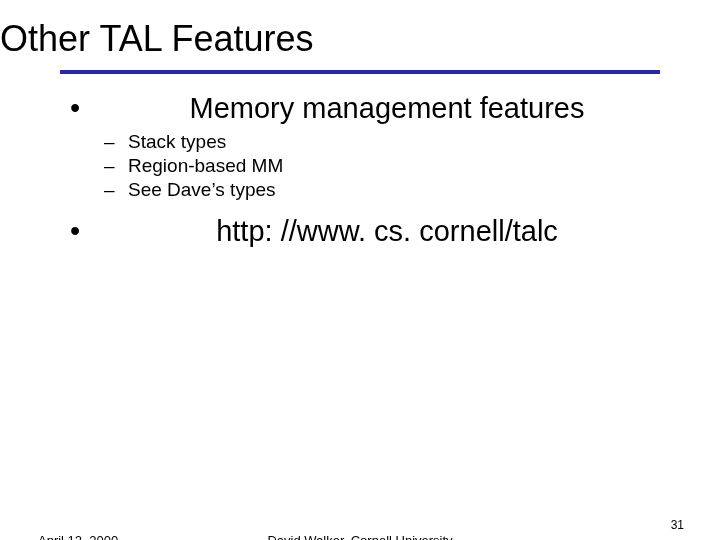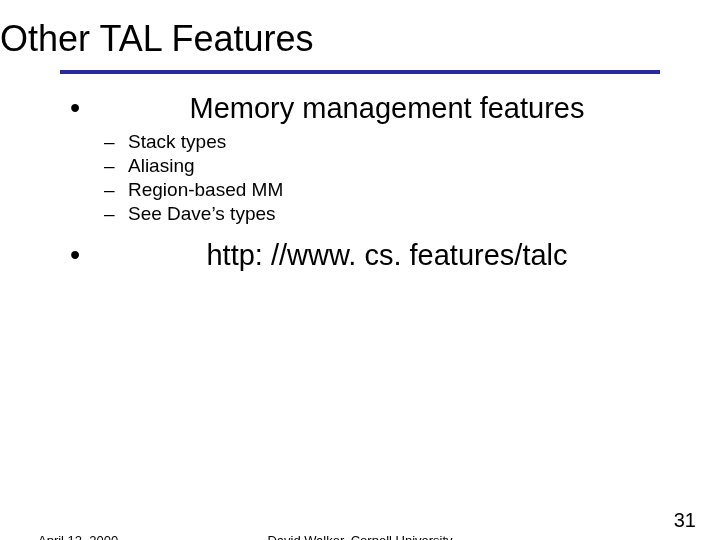--- a/index.html
+++ b/index.html
@@ -77,49 +77,48 @@
   }
   .footer-author {
     position: absolute;
     left: 0;
     right: 0;
     bottom: 0;
     text-align: center;
   }
   .page-num {
     position: absolute;
-    right: 24px;
+    right: 36px;
     bottom: 26px;
-    font-size: 20px;
+    font-size: 12px;
   }
   .group { margin-bottom: 14px; }
 </style>
 </head>
 <body>
 
 <div class="slide">
 
   <div class="title">Other TAL Features</div>
   <div class="rule"></div>
 
   <div class="content">
 
     <div class="group">
       <div class="bullet-l1">Memory management features</div>
       <div class="bullet-l2">Stack types</div>
-      <div class="bullet-l2">Aliasing</div>
       <div class="bullet-l2">Region-based MM</div>
       <div class="bullet-l2">See Dave’s types</div>
     </div>
 
     <div class="group">
     </div>
 
     <div class="group">
-      <div class="bullet-l1">http: //www. cs. features/talc</div>
+      <div class="bullet-l1">http: //www. cs. cornell/talc</div>
     </div>
 
   </div>
 
   <div class="page-num">31</div>
 
   <div class="footer">
     <div class="footer-date">April 12, 2000</div>
     <div class="footer-author">David Walker, Cornell University</div>
   </div>

